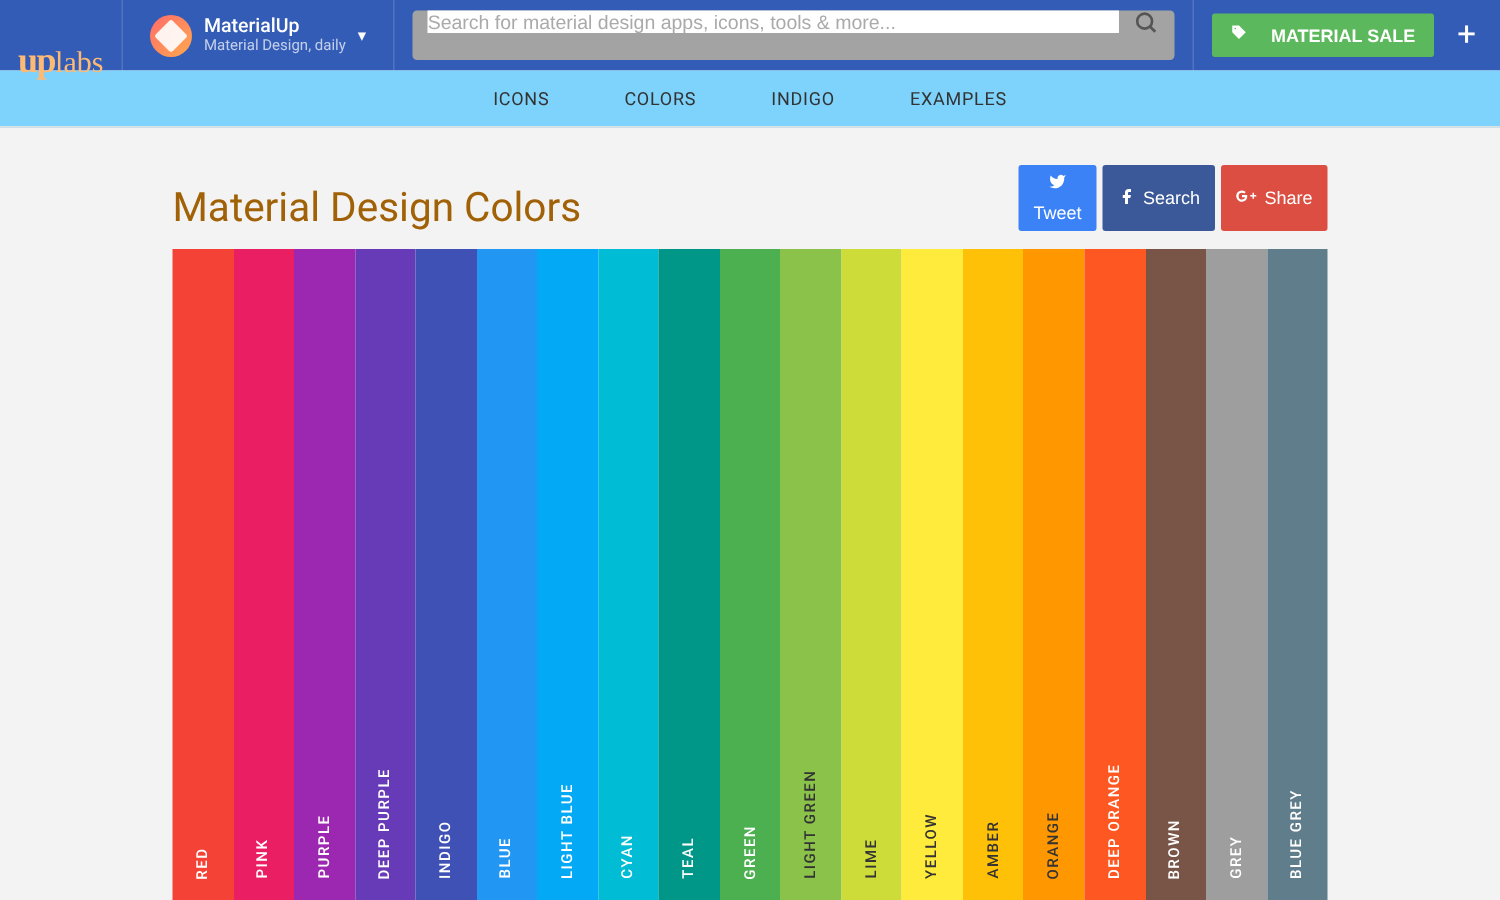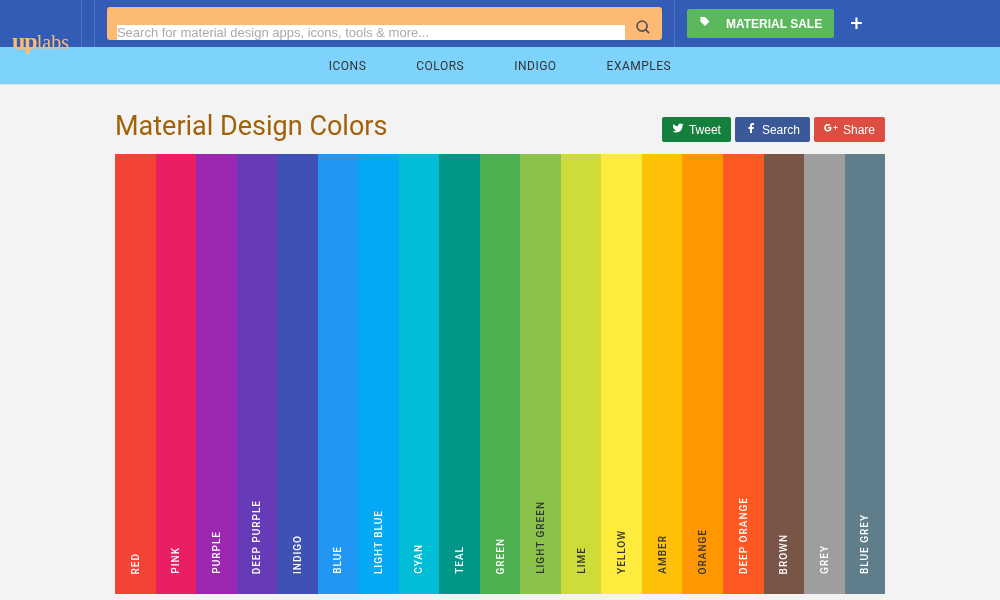--- a/index.html
+++ b/index.html
@@ -14,54 +14,62 @@
     
     .brand-dropdown { display: flex; align-items: center; gap: 8px; cursor: pointer; padding: 4px 6px; }
     .brand-icon { width: 28px; height: 28px; background: linear-gradient(135deg, #ff6b6b, #ffa94d); border-radius: 50%; display: flex; align-items: center; justify-content: center; position: relative; }
     .brand-icon::after { content: ""; width: 16px; height: 16px; background: #fff; border-radius: 2px; transform: rotate(45deg); opacity: 0.9; }
     .brand-text { display: flex; flex-direction: column; line-height: 1.1; }
     .brand-title { color: #fff; font-size: 13px; font-weight: 500; }
     .brand-sub { color: rgba(255,255,255,0.7); font-size: 10px; }
     .chevron-down { color: #fff; font-size: 11px; }
     
     .search-wrap { flex: 1; max-width: 555px; }
-    .search { width: 100%; height: 33px; background: #fdba74; border-radius: 3px; display: flex; align-items: flex-end; padding: 0 10px; gap: 10px; }
+    .search { width: 100%; height: 33px; background: #a3a3a3; border-radius: 3px; display: flex; align-items: flex-start; padding: 0 10px; gap: 10px; }
     .search input { flex: 1; border: none; outline: none; font-size: 13px; color: #333; }
     .search input::placeholder { color: #aaa; }
     .search-icon { color: #666; font-size: 17px; }
     
     .sale-btn { background: #5cb85c; color: #fff; border: none; padding: 7px 12px; font-size: 12px; font-weight: 600; border-radius: 2px; cursor: pointer; display: flex; align-items: center; gap: 15px; }
     .plus-btn { color: #fff; font-size: 22px; cursor: pointer; padding: 0 4px; }
     
     .subnav { background: #7dd3fc; height: 38px; display: flex; align-items: center; justify-content: center; gap: 50px; border-bottom: 1px solid #e0e0e0; }
     .subnav a { font-size: 12px; color: #333; text-decoration: none; letter-spacing: 0.5px; cursor: pointer; }
     
     .content { padding: 25px 115px 0 115px; }
     .page-header { display: flex; justify-content: space-between; align-items: flex-end; margin-bottom: 12px; }
     .page-title { font-size: 27px; font-weight: 400; color: #a16207; }
     .share-buttons { display: flex; gap: 4px; }
     .share-btn { display: flex; align-items: center; gap: 5px; padding: 5px 10px; font-size: 12px; color: #fff; border: none; cursor: pointer; border-radius: 2px; }
-    .tw { background: #15803d; }
+    .tw { background: #3b82f6; flex-direction: column; }
     .fb { background: #3b5998; }
     .gp { background: #dc4e41; }
     
     .swatches { display: flex; height: 440px; }
     .swatch { flex: 1; display: flex; align-items: flex-end; justify-content: center; padding-bottom: 20px; cursor: pointer; position: relative; }
     .swatch-label { writing-mode: vertical-rl; transform: rotate(180deg); font-size: 10px; letter-spacing: 1px; color: #fff; font-weight: 500; }
     .swatch.dark-text .swatch-label { color: #333; }
   </style>
 </head>
 <body>
 
 <div class="topbar">
   <div class="logo">
     <span class="logo-up">up</span>
       <span class="logo-labs">labs</span>
   </div>
   <div class="divider"></div>
+  <div class="brand-dropdown">
+    <div class="brand-icon"></div>
+    <div class="brand-text">
+      <span class="brand-title">MaterialUp</span>
+      <span class="brand-sub">Material Design, daily</span>
+    </div>
+    <span class="chevron-down">▾</span>
+  </div>
   <div class="divider"></div>
   <div class="search-wrap">
     <div class="search">
       <input type="text" placeholder="Search for material design apps, icons, tools &amp; more..." style="">
       <span class="search-icon">
         <svg width="17" height="17" viewBox="0 0 24 24" fill="none" stroke="#555" stroke-width="2.5">
             <circle cx="10" cy="10" r="7"></circle>
             <line x1="20" y1="20" x2="15" y2="15"></line>
           </svg>
       </span>

